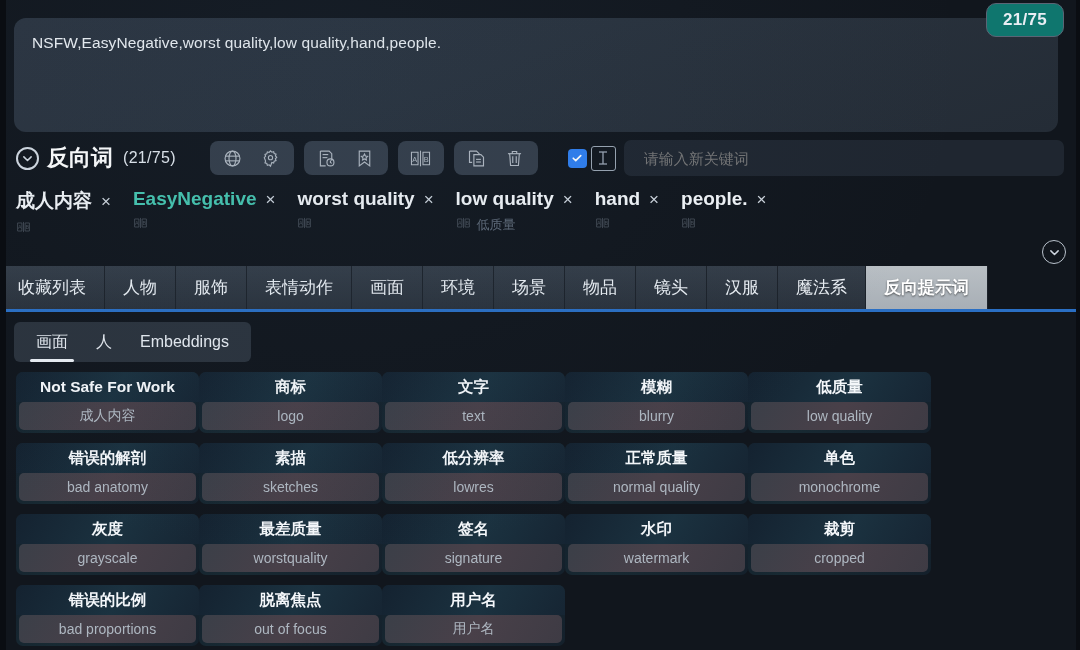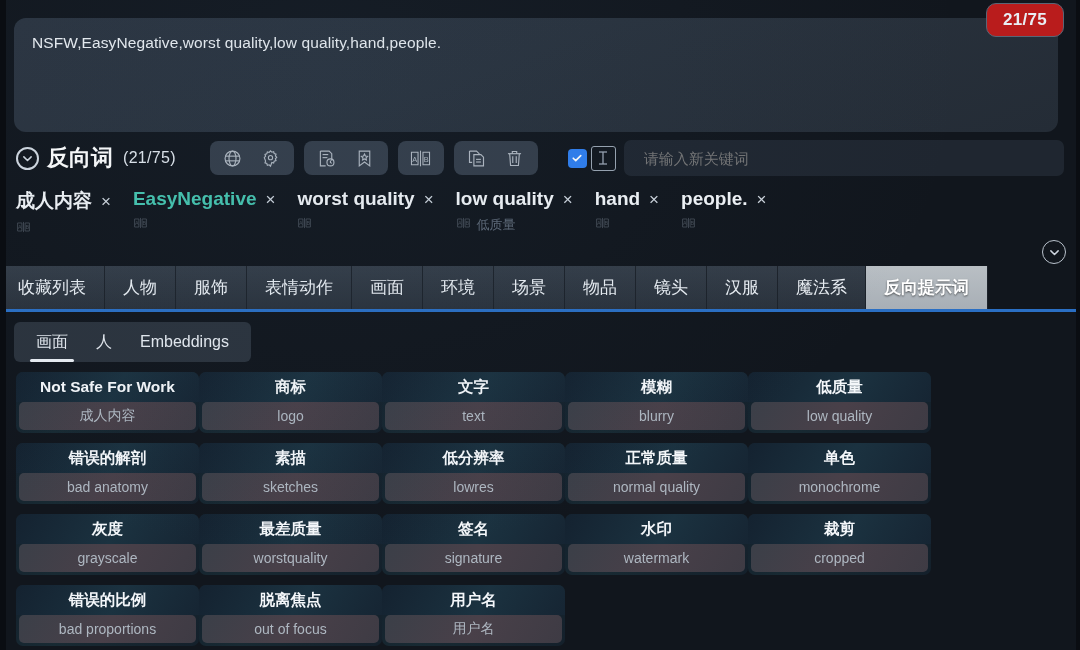--- a/index.html
+++ b/index.html
@@ -10,21 +10,21 @@
     color: #e8edf2;
     position: relative;
   }
   
   .edge-left { position:absolute; left:0; top:0; width:6px; height:650px; background:#0a0d12; z-index:40;}
   .edge-right{ position:absolute; right:0; top:0; width:4px; height:650px; background:#0a0d12; z-index:40;}
 
   
   .counter-badge {
     position: absolute; right: 16px; top: 3px;
-    background: #b91c1c; border: 1px solid #5a6575;
+    background: #0f766e; border: 1px solid #5a6575;
     border-radius: 10px; padding: 6px 16px;
     font-size: 17px; font-weight: 600; color: #e9eef4;
     letter-spacing: .3px; z-index: 30;
   }
 
   
   .prompt-area {
     position: absolute; left: 14px; top: 18px;
     width: 1044px; height: 114px;
     background: linear-gradient(160deg,#2b3440 0%, #29323d 45%, #242c36 100%);

